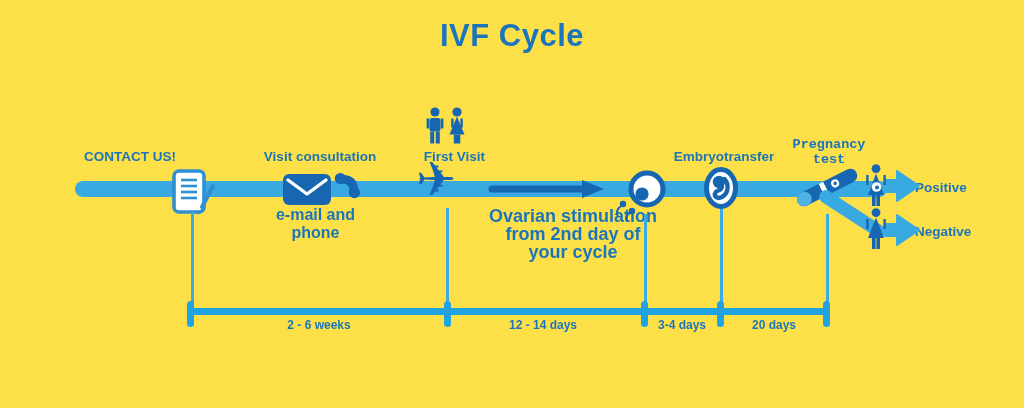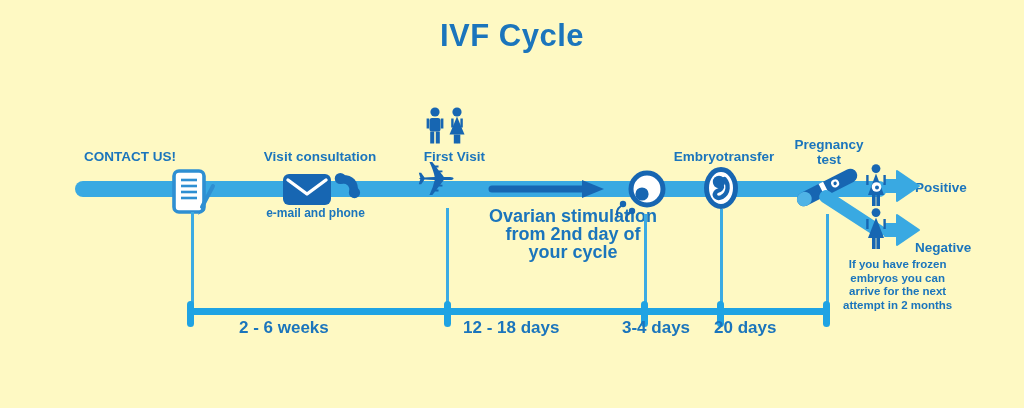--- a/index.html
+++ b/index.html
@@ -1,39 +1,39 @@
 <!DOCTYPE html>
 <html><head>
 <meta charset="utf-8">
 <style>
   html,body{margin:0;padding:0;background:#fff;}
   #stage{
-    position:relative;width:1024px;height:408px;background:#fef9c3;
+    position:relative;width:1024px;height:408px;background:#fde047;
     font-family:"Liberation Sans",sans-serif;overflow:hidden;
   }
   .abs{position:absolute;}
   .lbl{color:#1B75BC;font-weight:bold;text-align:center;}
   .pre{white-space:pre-line;}
   #title{
     left:0;right:0;top:18px;text-align:center;
     font-size:31px;font-weight:800;color:#1B75BC;letter-spacing:.5px;
   }
   .step-label{font-size:13.5px;}
-  .sub-label{font-size:12px;}
+  .sub-label{font-size:16px;}
   .note-label{font-size:18px;line-height:18px;}
-  .dur-label{font-size:17px;text-align:left;}
+  .dur-label{font-size:12px;text-align:center;}
   #main-bar{left:75px;top:181px;width:812px;height:16px;border-radius:8px;background:#39A9E2;}
   .connector{width:3px;background:#3BABE3;}
   #bottom-bar{left:190px;top:308px;width:638px;height:7px;background:#1FA3E3;}
   .tick{width:7px;height:26px;top:301px;border-radius:3.5px;background:#1FA3E3;}
   .branch{left:820px;top:189px;width:76px;height:13px;background:#39A9E2;
     transform:rotate(33deg);transform-origin:4px 6px;border-radius:6px;}
   #plane-glyph{left:416px;top:156px;font-size:48px;color:#1766B2;line-height:48px;}
   #frozen-note{left:843px;top:258px;font-size:11.5px;line-height:13.5px;}
-  #preg-label{text-align:center;line-height:15px;}
+  #preg-label{text-align:center;line-height:15px;font-family:Liberation Mono, monospace;}
 </style>
 </head>
 <body>
 
 <div id="stage">
 
   <div id="title" class="abs">IVF Cycle</div>
 
   <div id="main-bar" class="abs"></div>
 
@@ -46,25 +46,21 @@
   <div class="abs lbl step-label" style="left:252px;top:149px;width:136px;text-align:center">Visit consultation</div>
   <div class="abs lbl sub-label" style="left:253px;top:206px;width:125px;text-align:center">e-mail and phone</div>
   <div class="abs lbl step-label" style="left:403px;top:149px;width:82px;text-align:right">First Visit</div>
   <div class="abs lbl note-label pre" style="left:489px;top:207px">Ovarian stimulation
 from 2nd day of
 your cycle</div>
   <div class="abs lbl step-label" style="left:664px;top:149px;width:120px;text-align:center">Embryotransfer</div>
   <div id="preg-label" class="abs lbl step-label pre" style="left:789px;top:137px;width:80px">Pregnancy
 test</div>
   <div class="abs lbl step-label" style="left:915px;top:180px">Positive</div>
-  <div class="abs lbl step-label" style="left:915px;top:240px">Negative</div>
-  <div id="frozen-note" class="abs lbl pre">If you have frozen
-embryos you can
-arrive for the next
-attempt in 2 months</div>
+  <div class="abs lbl step-label" style="left:915px;top:224px">Negative</div>
 
   <svg class="abs" style="left:172px;top:169px" width="46" height="48" viewBox="0 0 46 48">
     <rect x="2" y="2" width="30" height="41" rx="5" fill="#ffffff" stroke="#2E8FD2" stroke-width="3.6"></rect>
     <line x1="9" y1="11" x2="25" y2="11" stroke="#2E8FD2" stroke-width="2.6"></line>
     <line x1="9" y1="17" x2="25" y2="17" stroke="#2E8FD2" stroke-width="2.6"></line>
     <line x1="9" y1="23" x2="25" y2="23" stroke="#2E8FD2" stroke-width="2.6"></line>
     <line x1="9" y1="29" x2="25" y2="29" stroke="#2E8FD2" stroke-width="2.6"></line>
     <line x1="41" y1="17" x2="30" y2="38" stroke="#2E8FD2" stroke-width="4" stroke-linecap="round"></line>
     <polygon points="30,38 26,46 33,41" fill="#2E8FD2"></polygon>
   </svg>
@@ -166,17 +162,17 @@
   <div class="abs connector" style="left:826px;top:214px;height:89px"></div>
 
   <div id="bottom-bar" class="abs"></div>
   <div class="abs tick" style="left:187px"></div>
   <div class="abs tick" style="left:444px"></div>
   <div class="abs tick" style="left:641px"></div>
   <div class="abs tick" style="left:717px"></div>
   <div class="abs tick" style="left:823px"></div>
 
   <div class="abs lbl dur-label" style="left:239px;top:318px;width:160px">2 - 6 weeks</div>
-  <div class="abs lbl dur-label" style="left:463px;top:318px;width:160px">12 - 18 days</div>
+  <div class="abs lbl dur-label" style="left:463px;top:318px;width:160px">12 - 14 days</div>
   <div class="abs lbl dur-label" style="left:622px;top:318px;width:120px">3-4 days</div>
   <div class="abs lbl dur-label" style="left:714px;top:318px;width:120px">20 days</div>
 
 </div>
 
 </body></html>

